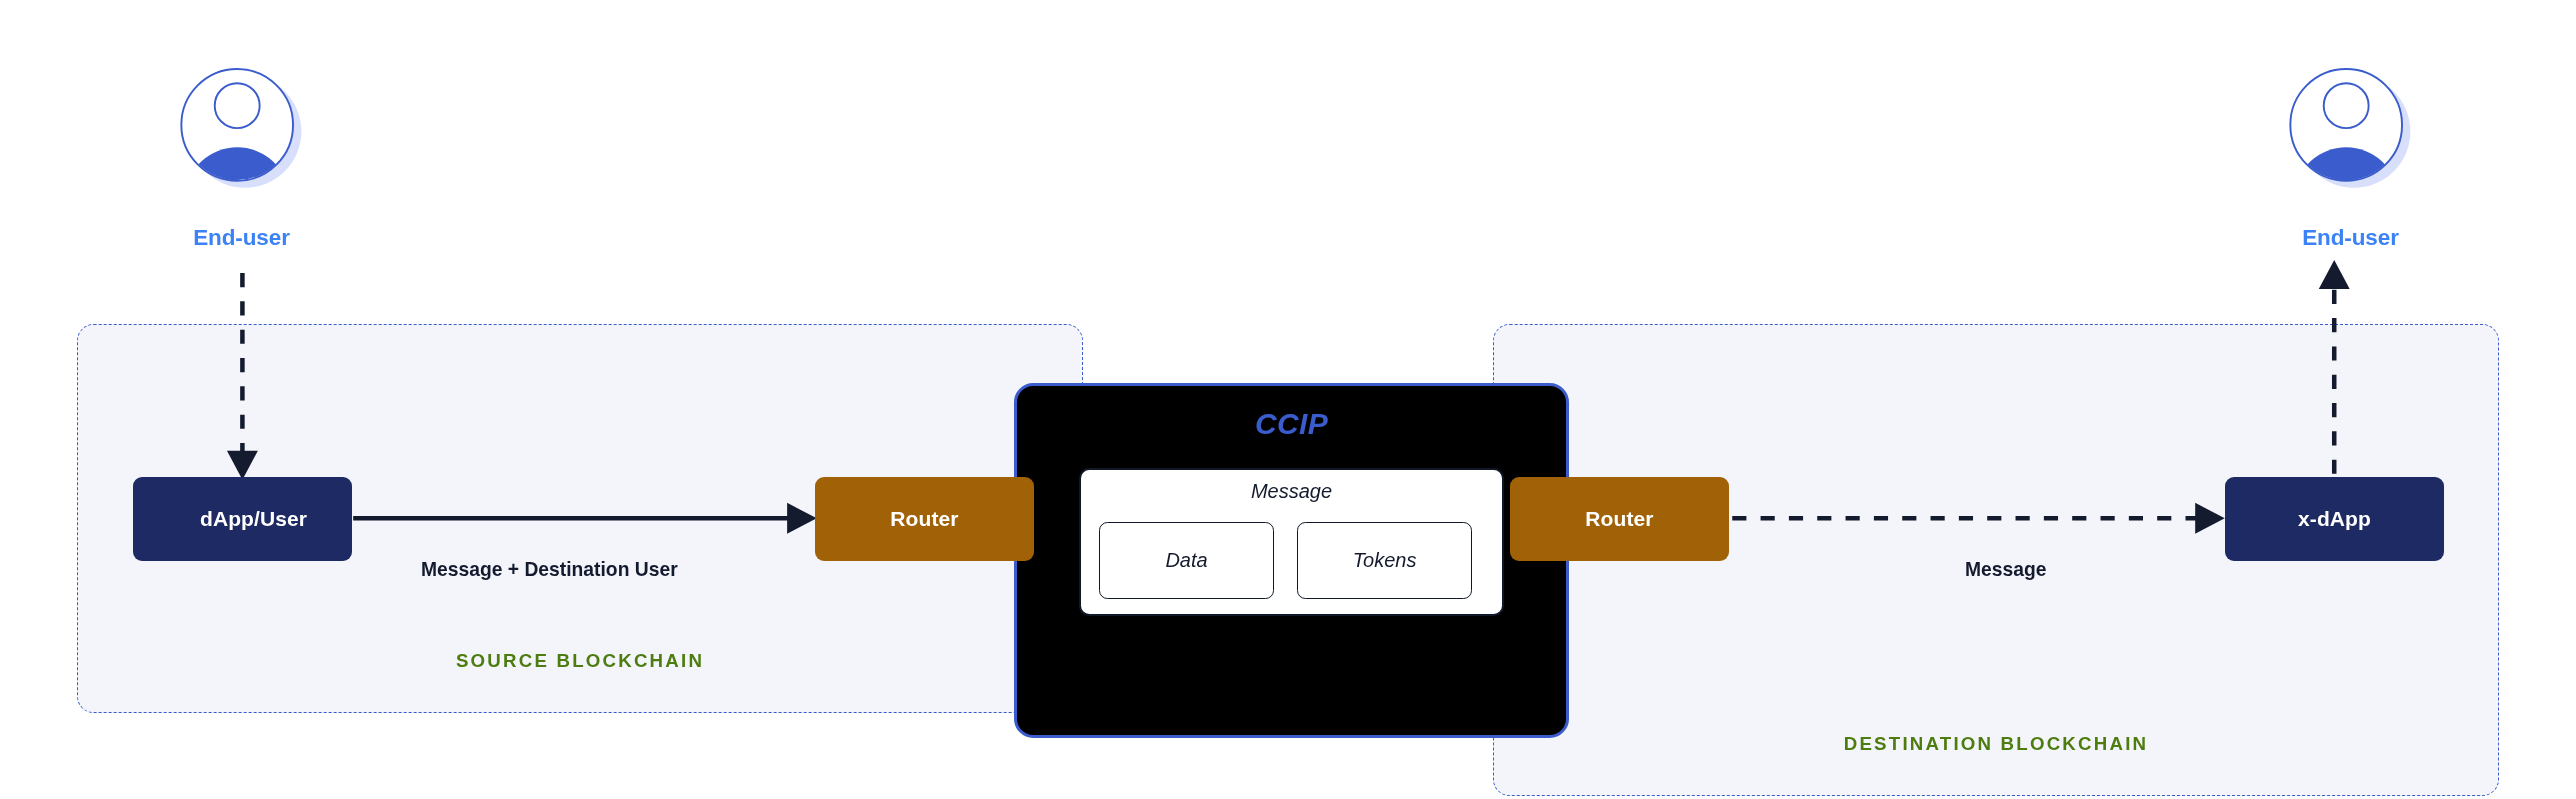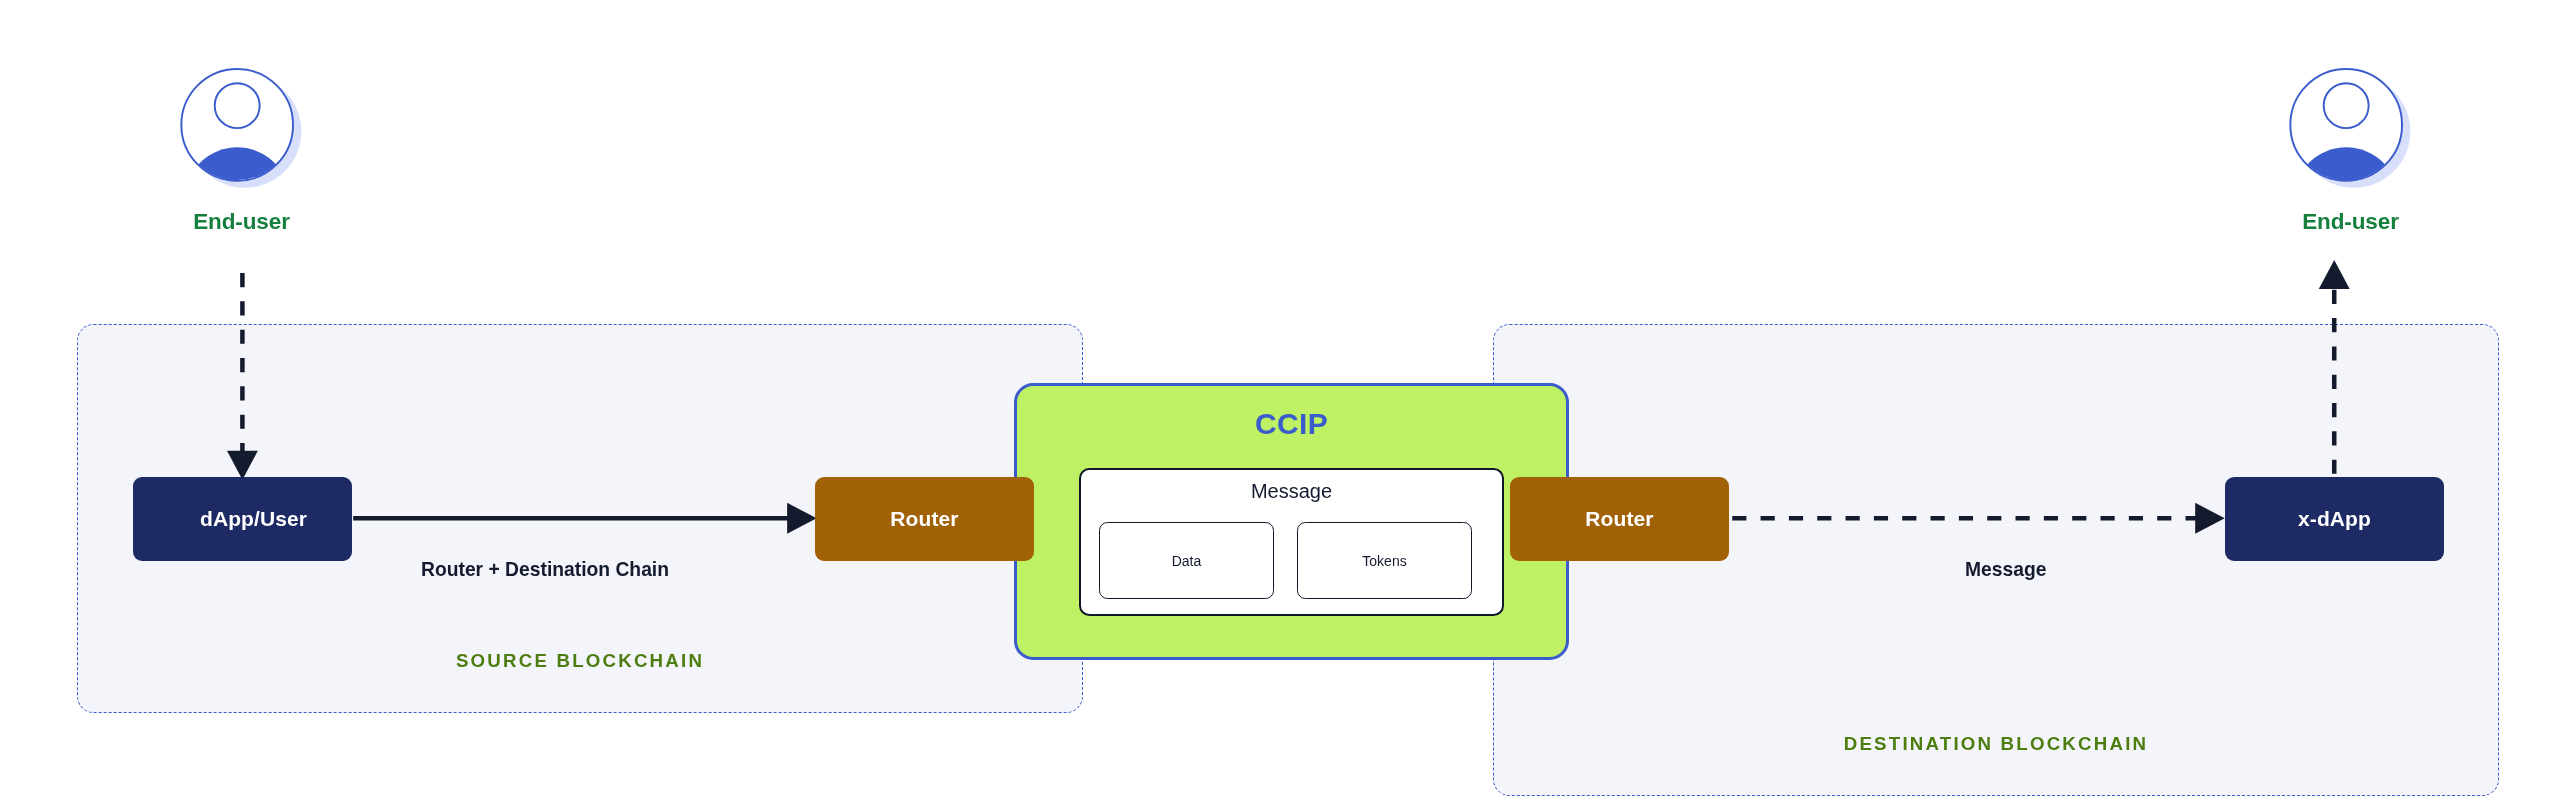--- a/index.html
+++ b/index.html
@@ -41,26 +41,27 @@
     color: #4d7c0f;
     white-space: nowrap;
   }
 
   
   #ccip-box {
     position: absolute;
     left: 1014px;
     top: 383px;
     width: 555px;
-    height: 277px;
-    background: #bef264;
+    height: 355px;
+    background: #000000;
     border: 3.9px solid #3a5ccc;
     border-radius: 19.3px;
     box-sizing: border-box;
     z-index: 5;
+    font-style: italic;
   }
   #ccip-title {
     position: absolute;
     top: 20.6px;
     width: 100%;
     text-align: center;
     font-size: 30px;
     font-weight: 700;
     color: #3a5ccc;
     letter-spacing: 0.3px;
@@ -92,21 +93,21 @@
     top: 52px;
     width: 175px;
     height: 77px;
     background: #ffffff;
     border: 1.9px solid #101828;
     border-radius: 8.4px;
     box-sizing: border-box;
     display: flex;
     align-items: center;
     justify-content: center;
-    font-size: 14px;
+    font-size: 20px;
     color: #141b2e;
   }
   #slot-data   { left: 18px; }
   #slot-tokens { left: 216px; }
 
   
   .node-box {
     position: absolute;
     border-radius: 9px;
     display: flex;
@@ -137,24 +138,24 @@
   #actor-left  { left: 158px;  top: 62px; }
   #actor-right { left: 2267px; top: 62px; }
 
   .actor-avatar {
     position: relative;
     width: 138px;
     height: 138px;
     margin: 0 auto;
   }
   .actor-label {
-    margin-top: 9px;
+    margin-top: 25px;
     font-size: 22.5px;
     font-weight: 700;
-    color: #15803d;
+    color: #3b82f6;
     letter-spacing: -0.1px;
   }
 
   
   #arrow-layer {
     position: absolute;
     left: 0; top: 0;
     width: 2576px;
     height: 799px;
     z-index: 3;
@@ -200,21 +201,21 @@
       <line x1="2690" y1="805" x2="3425" y2="805" stroke="#141b2e" stroke-width="7" stroke-dasharray="22 22"></line>
       <polygon points="3455,805 3409,781 3409,829" fill="#141b2e"></polygon>
     </g>
 
     <g>
       <line x1="3625" y1="736" x2="3625" y2="432" stroke="#141b2e" stroke-width="7" stroke-dasharray="22 22"></line>
       <polygon points="3625,404 3601,449 3649,449" fill="#141b2e"></polygon>
     </g>
   </svg>
 
-  <div class="edge-label" id="label-msg-dest">Router + Destination Chain</div>
+  <div class="edge-label" id="label-msg-dest">Message + Destination User</div>
   <div class="edge-label" id="label-message">Message</div>
 
   <div class="actor" id="actor-left">
     <div class="actor-avatar">
       <svg width="138" height="138" viewBox="0 0 215 215" xmlns="http://www.w3.org/2000/svg">
         <circle cx="112" cy="108" r="88" fill="#d8dffa"></circle>
         <circle cx="100" cy="98" r="87" fill="#ffffff" stroke="#3a5ccc" stroke-width="3"></circle>
         <clipPath id="clipL">
             <circle cx="100" cy="98" r="86"></circle>
           </clipPath>

